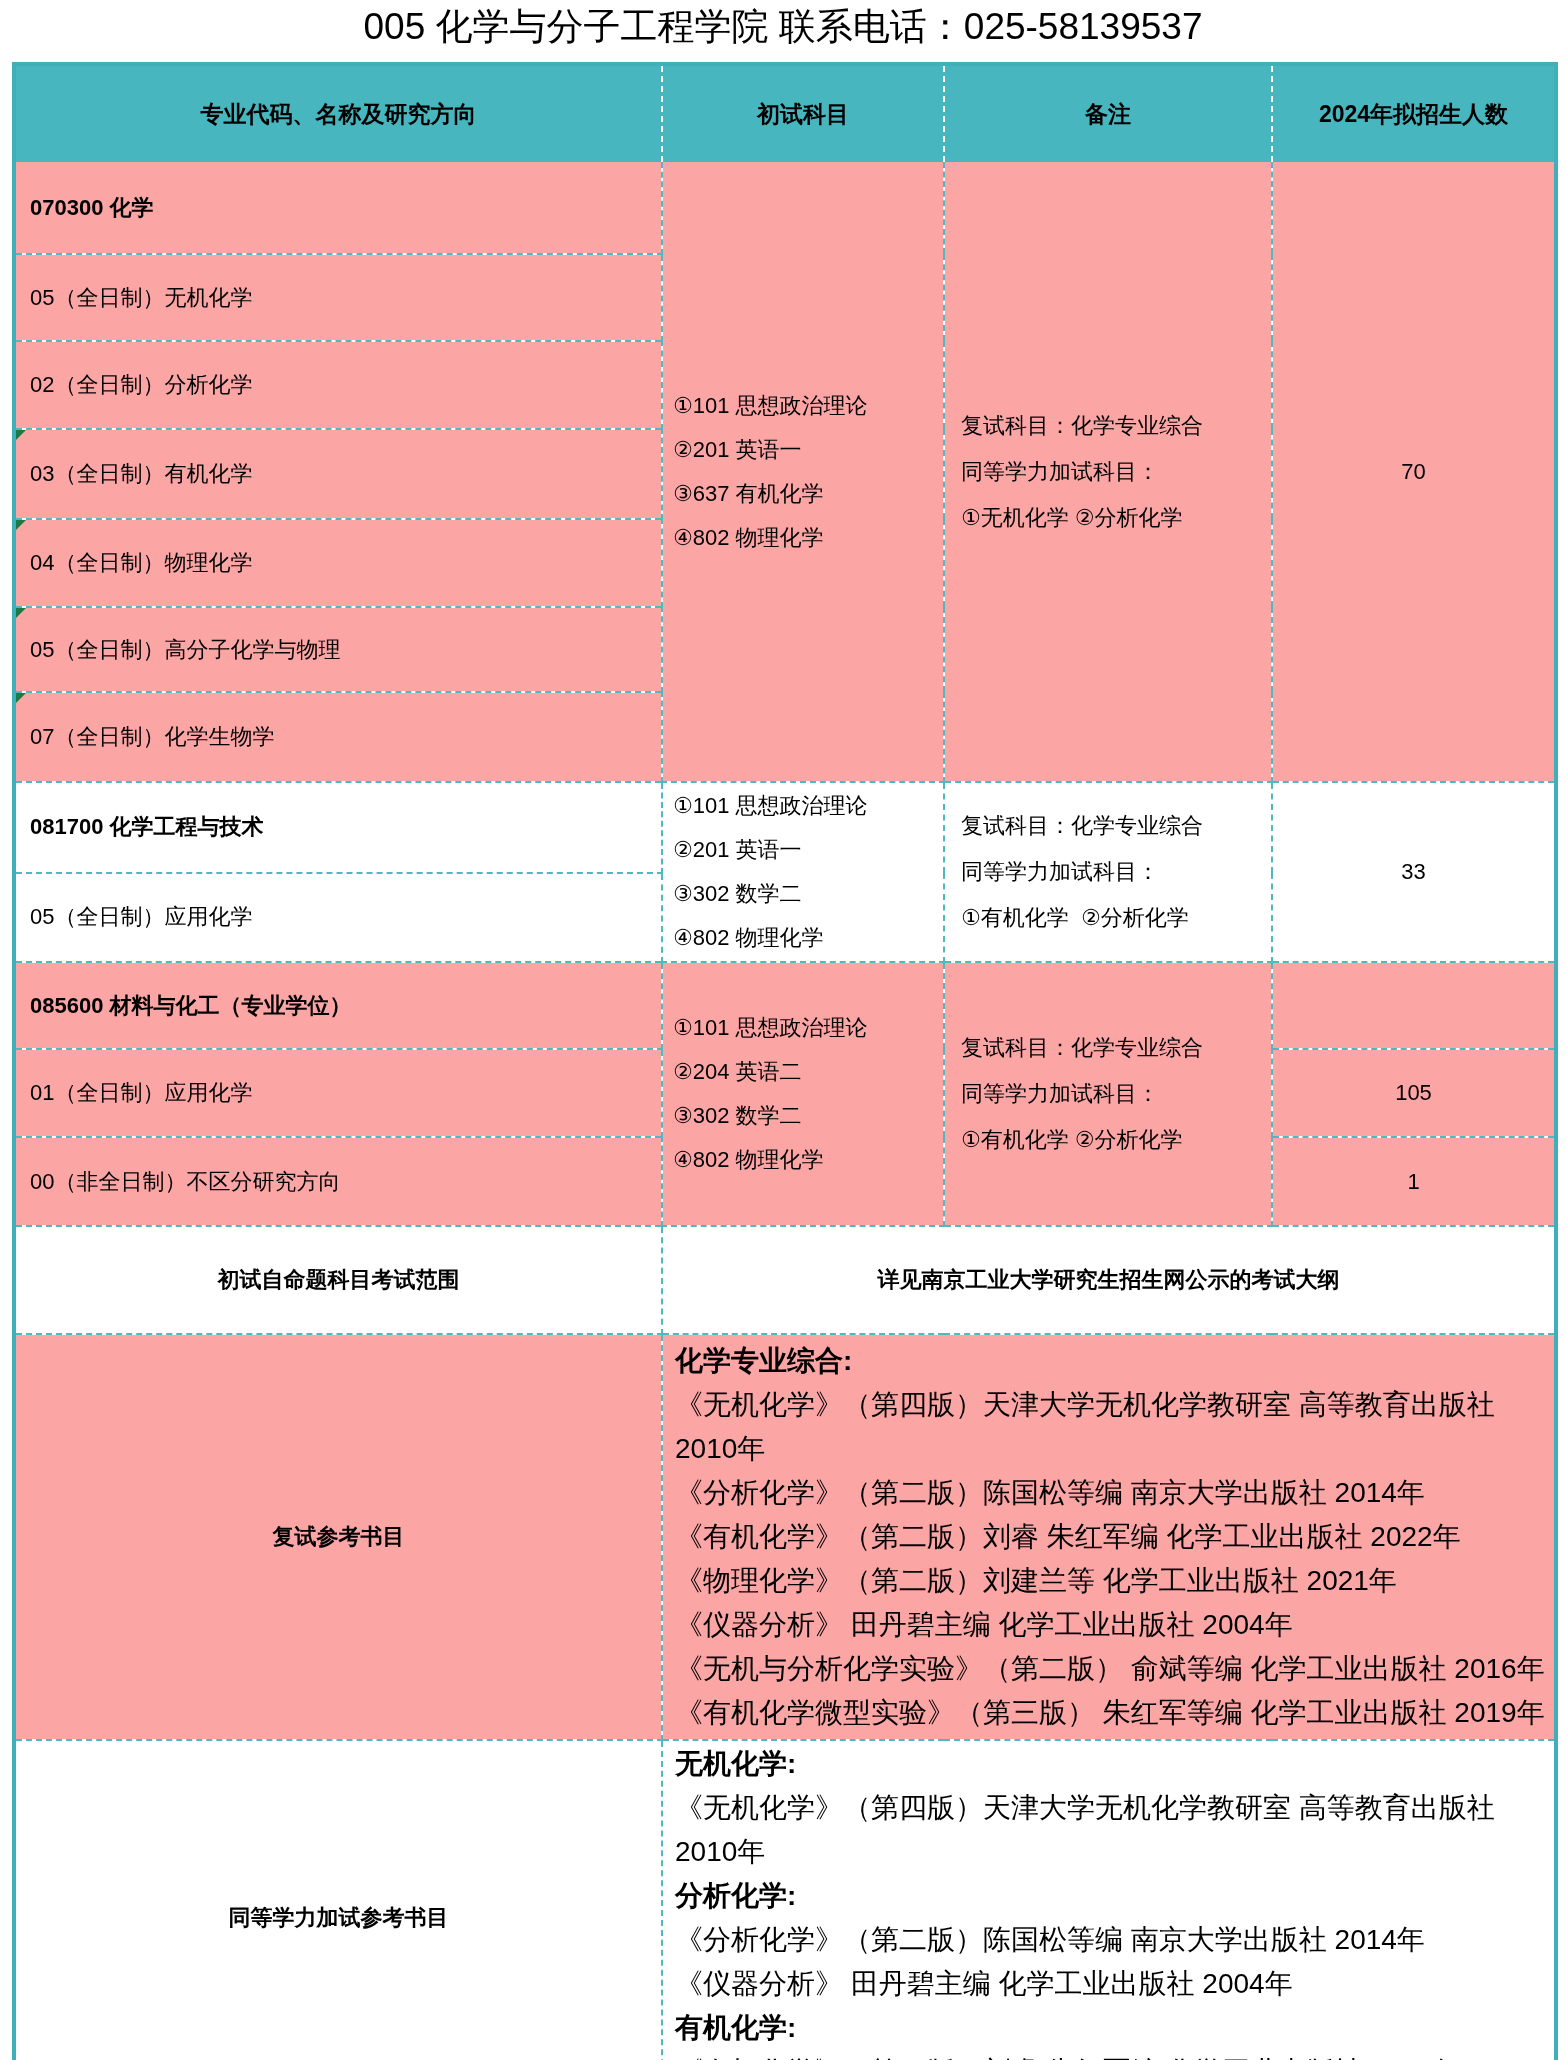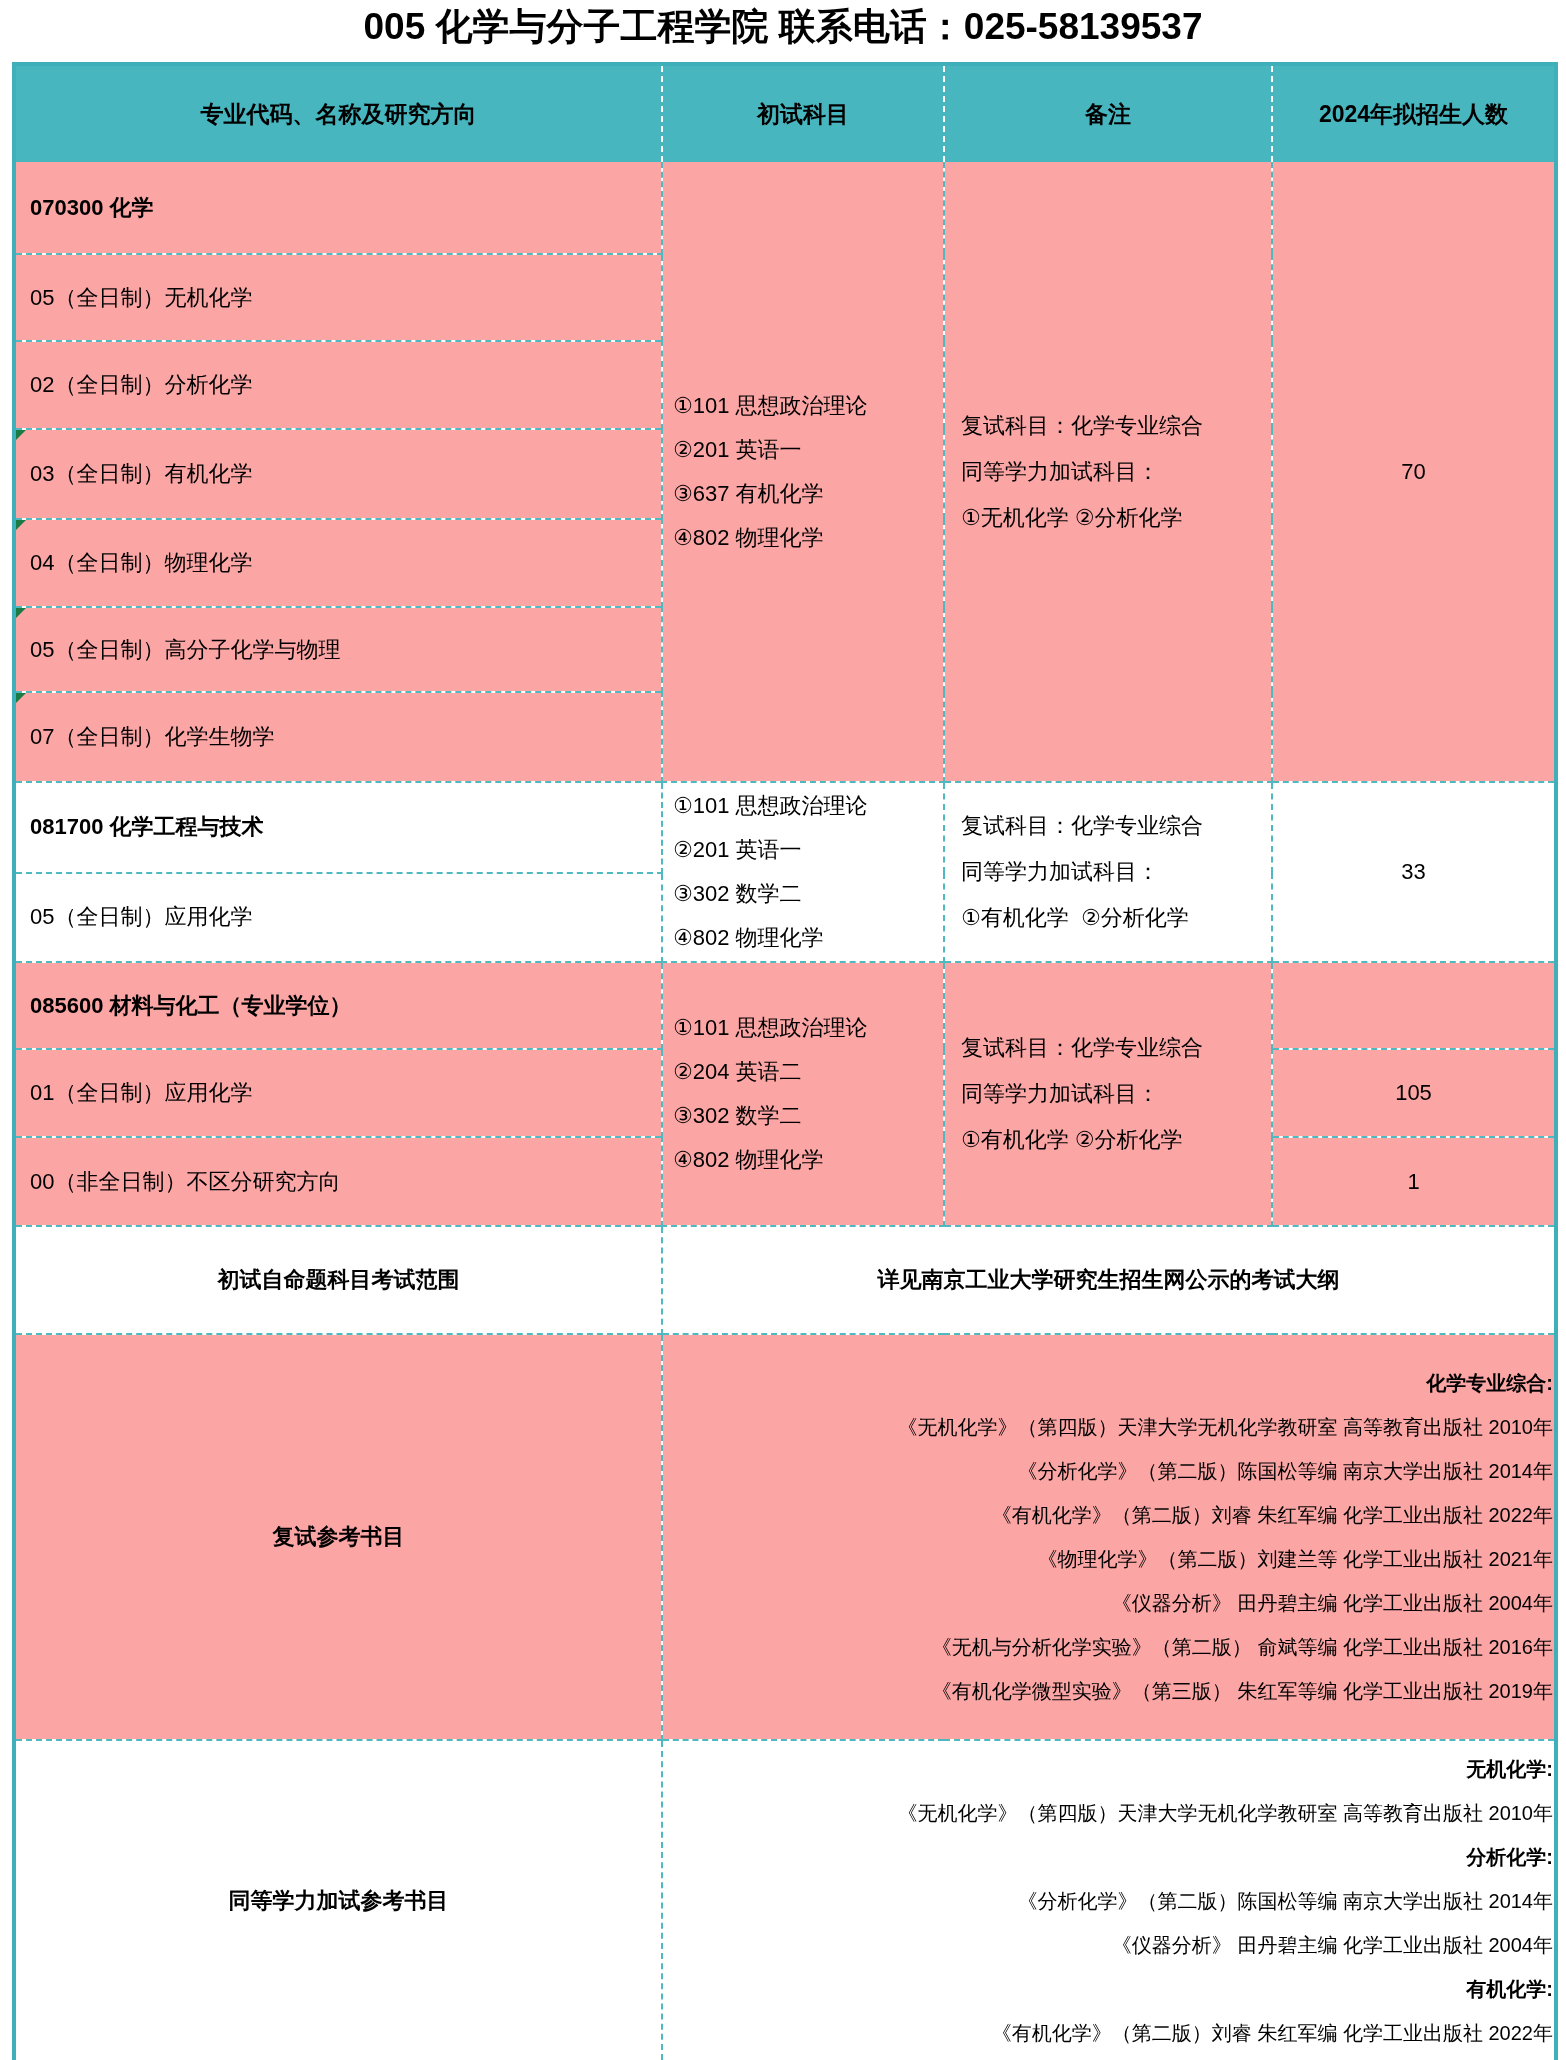--- a/index.html
+++ b/index.html
@@ -3,21 +3,21 @@
 <meta charset="utf-8">
 <style>
   html,body{margin:0;padding:0;}
   body{
     width:1566px;height:2060px;background:#ffffff;color:#000;
     font-family:"Liberation Sans","DejaVu Sans",sans-serif;
     position:relative;
   }
   .page-title{
     position:absolute;top:2px;left:0;width:100%;
-    text-align:center;font-size:37px;font-weight:bold;
+    text-align:center;font-size:37px;font-weight:normal;
   }
   .table-wrap{position:absolute;top:62px;left:12px;}
   table{
     border-collapse:collapse;table-layout:fixed;width:1542px;
     border:4px solid #3fb0ba;
   }
   th{
     background:#47b6bf;color:#000000;font-weight:bold;font-size:23px;
     text-align:center;vertical-align:middle;
   }
@@ -32,21 +32,21 @@
   td.program{font-weight:bold;padding-left:14px;}
   td.direction{padding-left:14px;position:relative;}
   td.subjects{padding-left:10px;}
   td.remark{padding-left:16px;}
   .line{line-height:44px;white-space:pre-wrap;}
   td.remark .line{line-height:46px;}
   td.quota{text-align:center;}
   td.range-label,td.range-value{font-weight:bold;text-align:center;}
   td.book-label{font-weight:bold;text-align:center;}
   td.book-content{padding-left:12px;}
-  .book-line{line-height:44px;white-space:pre-wrap;font-size:20px;text-align:right;}
+  .book-line{line-height:44px;white-space:pre-wrap;font-size:28px;}
   .bold{font-weight:bold;}
   .corner-marker{
     position:absolute;top:0;left:0;width:0;height:0;
     border-top:10px solid #1b7a45;border-right:10px solid transparent;
   }
 </style>
 </head>
 <body>
 
 <div class="page-title">005 化学与分子工程学院 联系电话：025-58139537</div>

